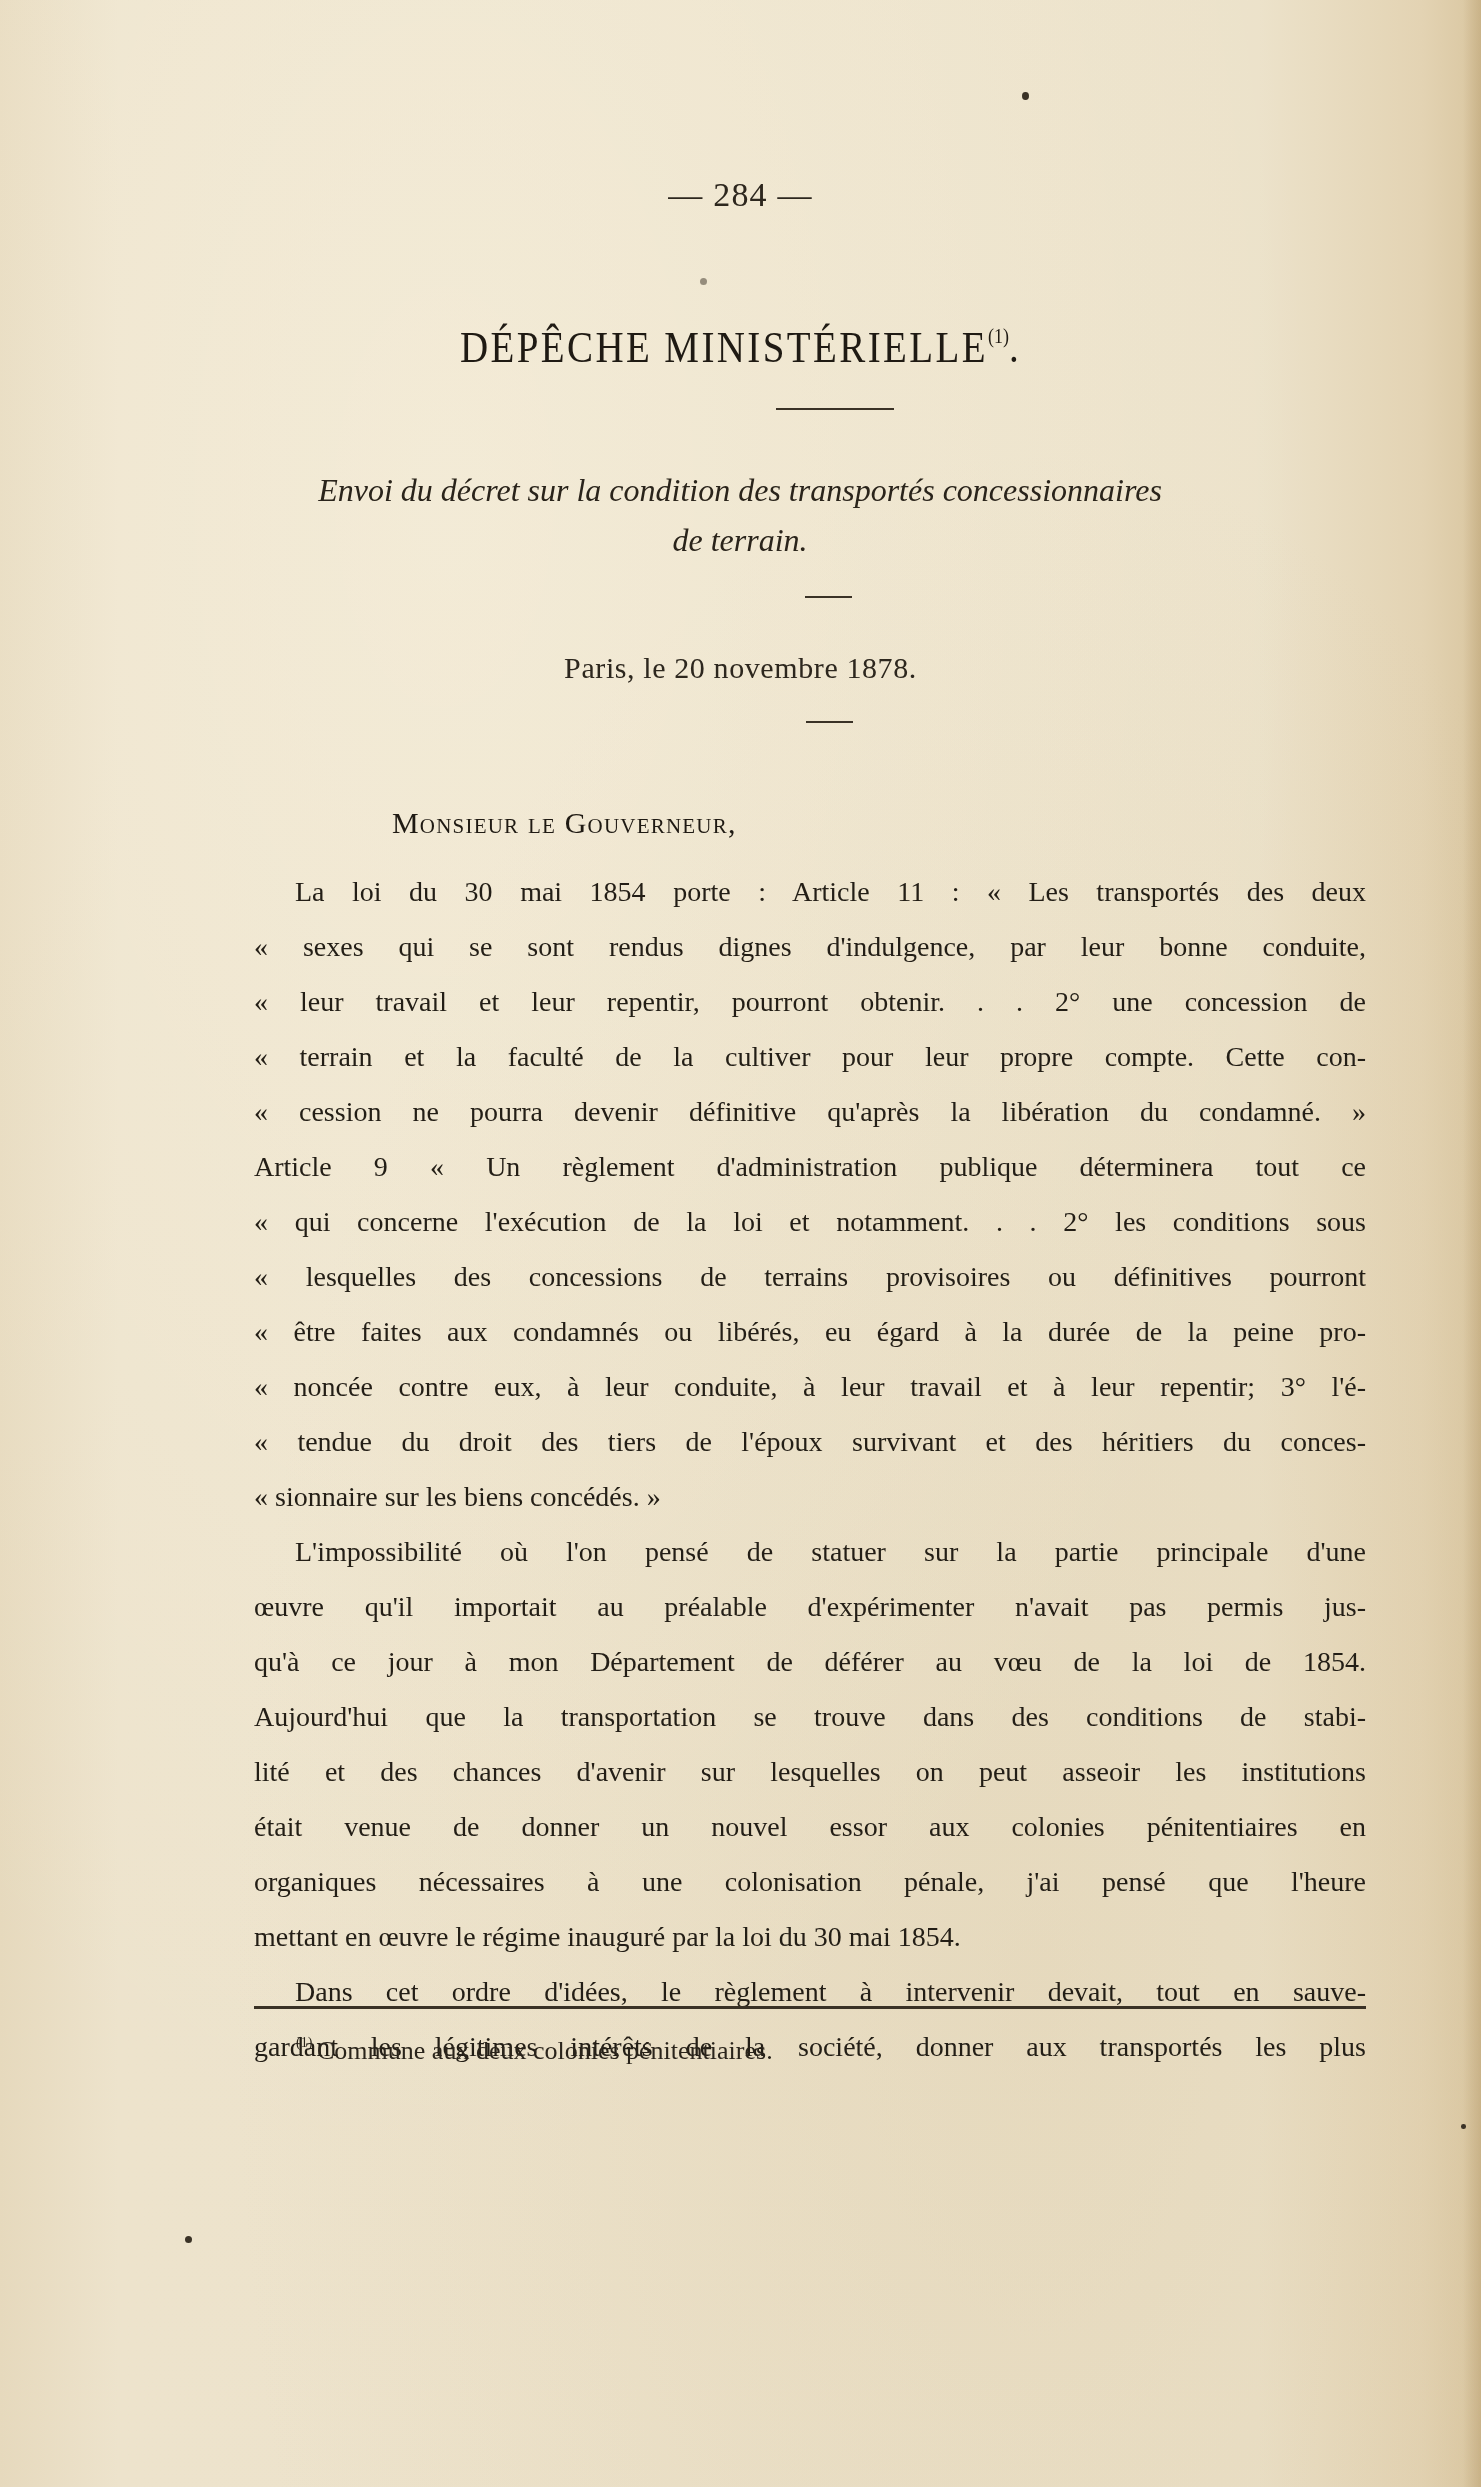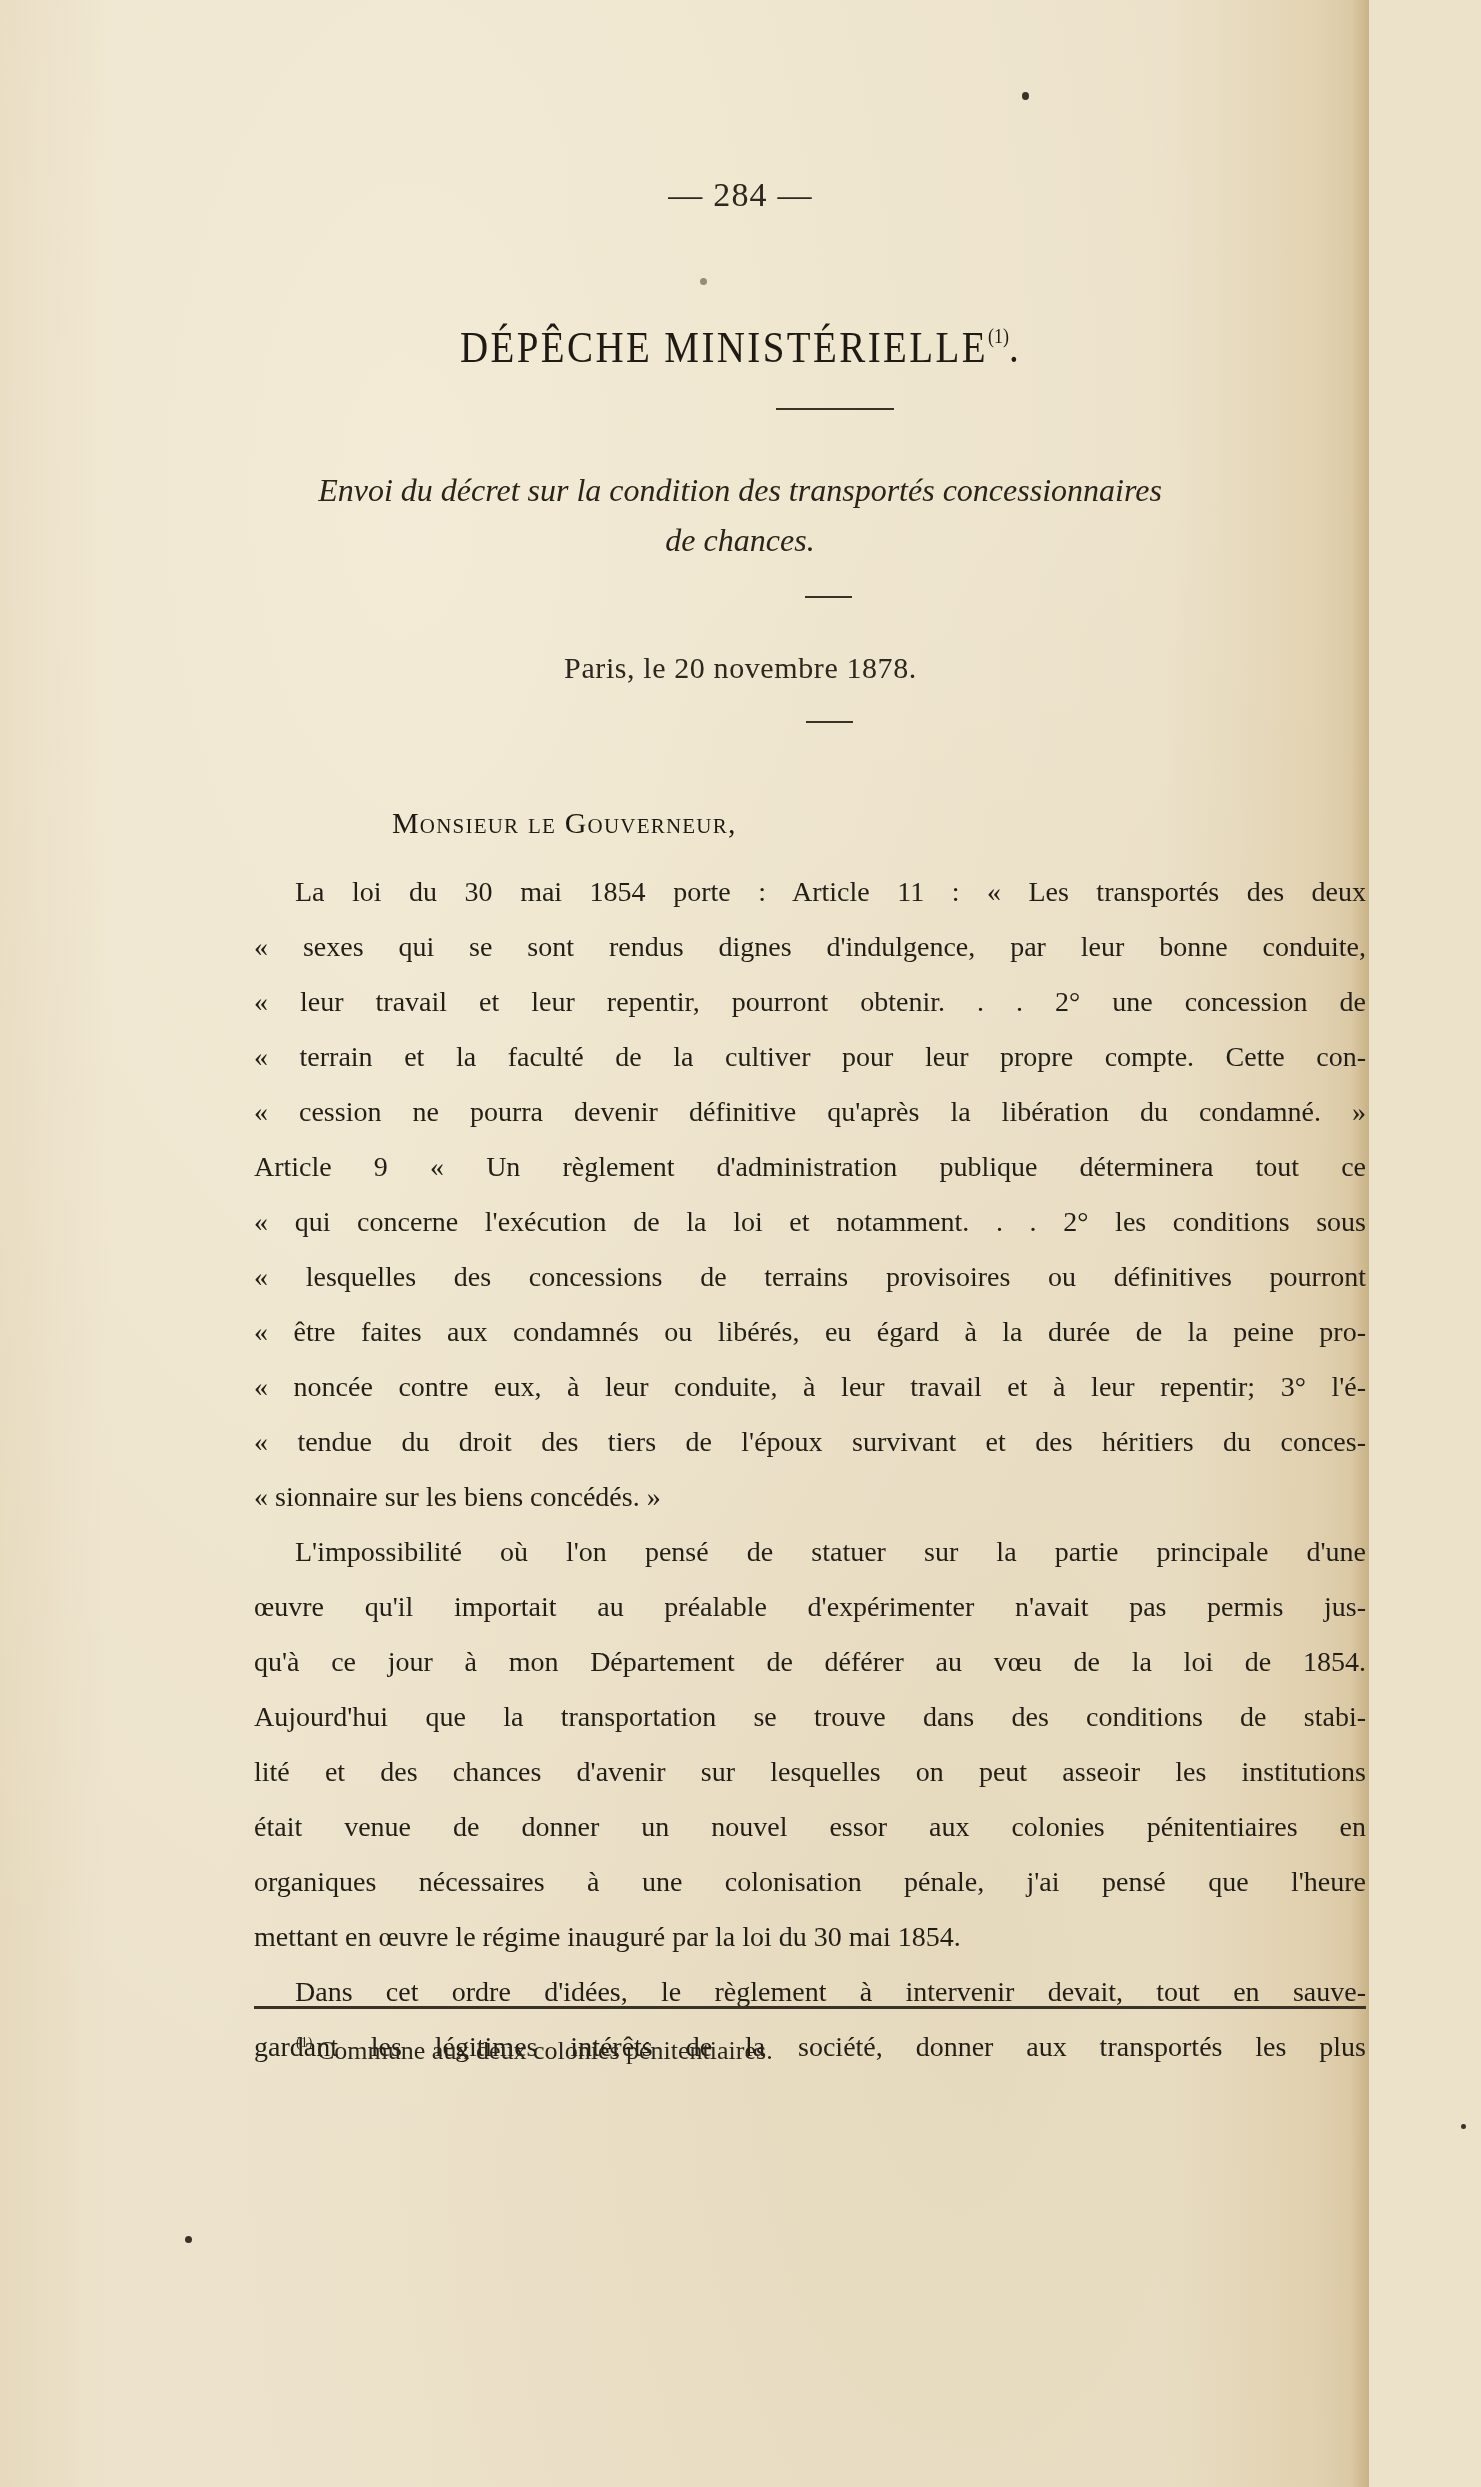--- a/index.html
+++ b/index.html
@@ -11,21 +11,21 @@
     height: 2487px;
     background: #ece1c9;
     position: relative;
     overflow: hidden;
     font-family: "Liberation Serif", "DejaVu Serif", serif;
     color: #2a241b;
   }
   .page {
     position: absolute;
     left: 0; top: 0;
-    width: 1369px; height: 2487px;
+    width: 1481px; height: 2487px;
     background:
       radial-gradient(ellipse at 30% 20%, rgba(255,250,235,0.35), rgba(255,250,235,0) 60%),
       radial-gradient(ellipse at 70% 80%, rgba(210,190,150,0.25), rgba(210,190,150,0) 55%),
       linear-gradient(90deg, #e6d9bd 0%, #ede3cc 8%, #ece2ca 85%, #e3d3b3 96%, #d9c6a0 100%);
   }
   .edge-right {
     position: absolute;
     right: 0; top: 0;
     width: 18px; height: 2487px;
     background: linear-gradient(90deg, rgba(200,180,140,0), rgba(190,165,120,0.6));
@@ -146,21 +146,21 @@
   <div class="page-number">— 284 —</div>
 
   <div class="title">
     <span>DÉPÊCHE MINISTÉRIELLE</span><sup>(1)</sup><span>.</span>
   </div>
 
   <div class="rule" style="top:408px;left:776px;width:118px;"></div>
 
   <div class="subtitle">
     <div>Envoi du décret sur la condition des transportés concessionnaires</div>
-    <div>de chances.</div>
+    <div>de terrain.</div>
   </div>
 
   <div class="rule" style="top:596px;left:805px;width:47px;height:1.8px;"></div>
 
   <div class="dateline">Paris, le 20 novembre 1878.</div>
 
   <div class="rule" style="top:721px;left:806px;width:47px;height:2.4px;"></div>
 
   <div class="salutation">Monsieur le Gouverneur,</div>
 

